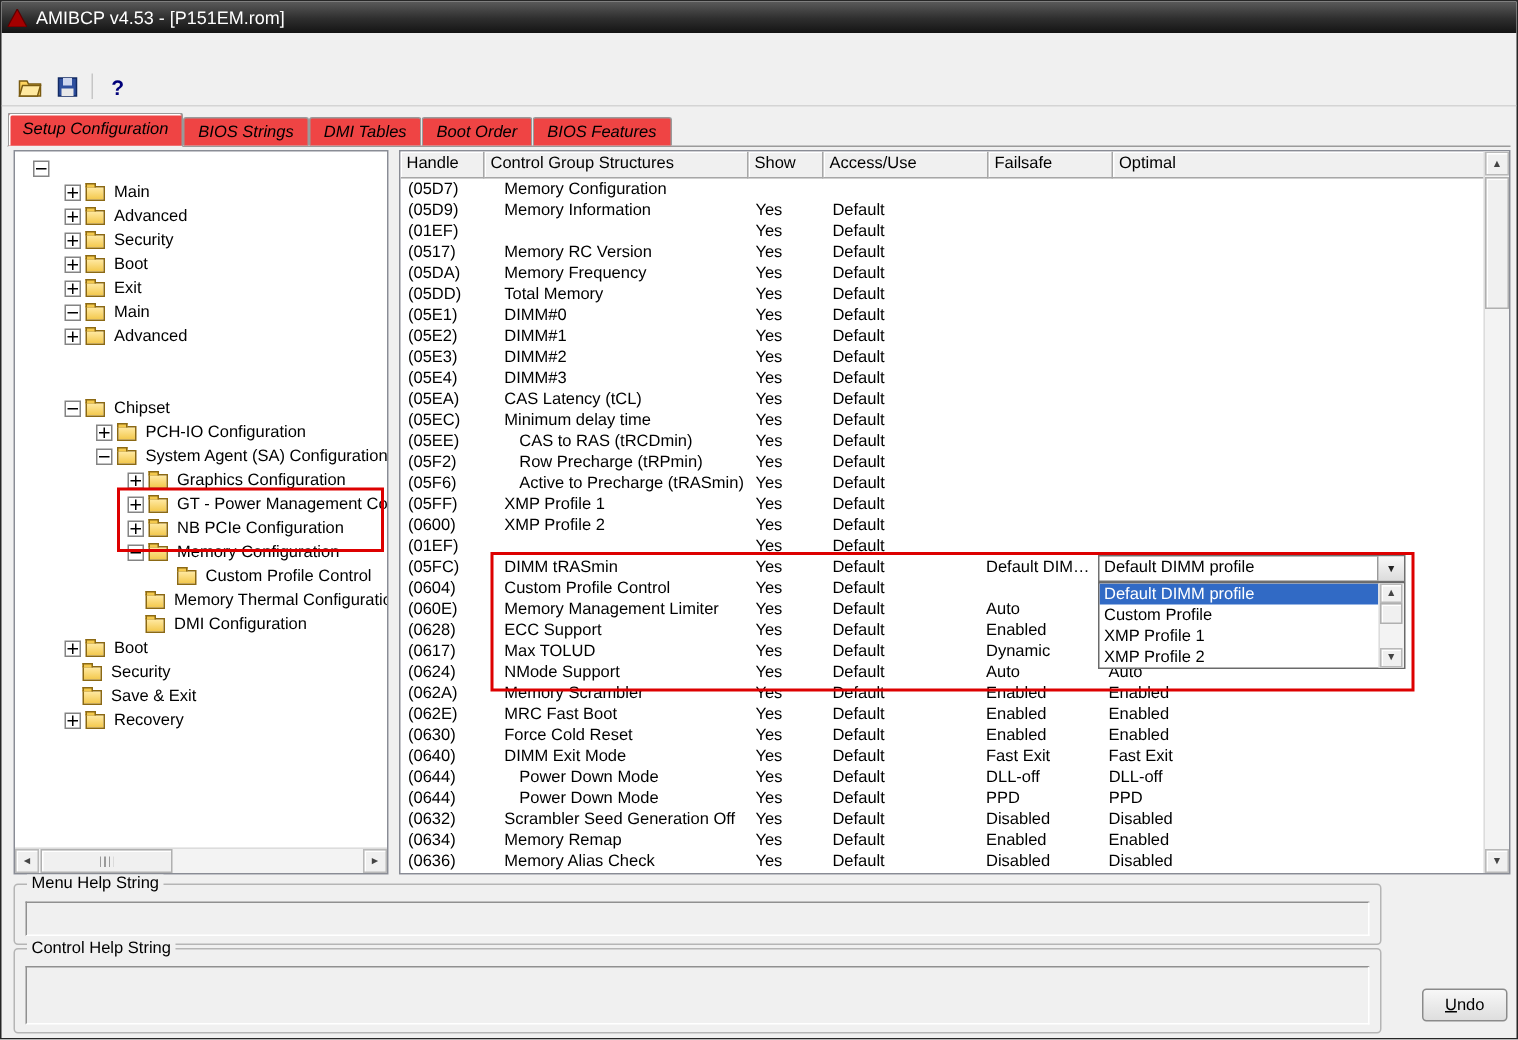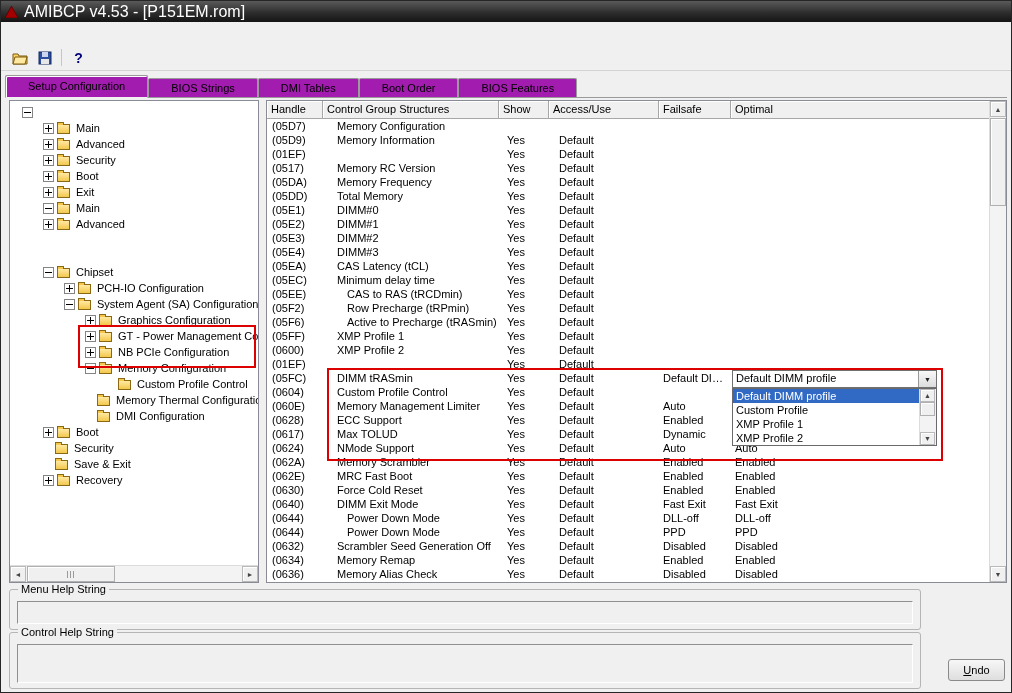--- a/index.html
+++ b/index.html
@@ -3,41 +3,41 @@
 <meta charset="utf-8">
 <style>
   html,body{margin:0;padding:0;background:#d8d8d8;}
   .window{position:relative;width:1012px;height:693px;background:#f0f0f0;border:1px solid #262626;
     box-sizing:border-box;font-family:"Liberation Sans",sans-serif;font-size:11px;color:#000;overflow:hidden;}
 
   
   .titlebar{position:absolute;top:0;left:0;right:0;height:21px;
     background:linear-gradient(180deg,#5a5a5a 0%,#2e2e2e 55%,#141414 100%);
     display:flex;align-items:center;padding-left:4px;color:#fff;}
-  .title-text{margin-left:6px;font-size:16px;}
+  .title-text{margin-left:6px;font-size:12px;}
 
   
   .menubar{position:absolute;top:21px;left:0;right:0;height:22px;background:#f0f0f0;
     border-bottom:1px solid #dadada;display:flex;align-items:center;padding-left:4px;}
   .mdi-icon{width:16px;height:16px;display:flex;align-items:center;justify-content:center;margin-right:4px;}
   .menu-items{display:flex;}
   .menu-item{padding:3px 8px;cursor:default;}
 
   
   .toolbar{position:absolute;top:44px;left:0;right:0;height:25px;border-bottom:1px solid #d4d4d4;
     display:flex;align-items:center;padding-left:6px;}
   .tool-btn{width:25px;height:22px;display:flex;align-items:center;justify-content:center;}
   .tool-sep{width:1px;height:17px;background:#c6c6c6;margin:0 4px;}
   .help-glyph{font-weight:bold;font-size:14px;color:#00007a;}
 
   
   .tabstrip{position:absolute;top:75px;left:4px;right:4px;height:21px;display:flex;align-items:flex-end;
     border-bottom:1px solid #9a9a9a;}
-  .tab{height:18px;line-height:18px;padding:0 22px;background:#a21caf;border:1px solid #9a9a9a;border-bottom:none;
-    border-radius:2px 2px 0 0;position:relative;white-space:nowrap;cursor:default;}
+  .tab{height:18px;line-height:18px;padding:0 9px;background:#ef4444;border:1px solid #9a9a9a;border-bottom:none;
+    border-radius:2px 2px 0 0;position:relative;white-space:nowrap;cursor:default;font-style:italic;}
   .tab.active{height:21px;line-height:20px;margin-bottom:-1px;border-bottom:1px solid #f0f0f0;
     box-shadow:inset 1px 1px 0 #fff;z-index:2;}
 
   
   .tree-panel{position:absolute;left:8px;top:99px;width:250px;height:483px;background:#fff;
     border:1px solid #898c95;box-sizing:border-box;overflow:hidden;}
   .tree-items{position:absolute;top:3px;left:0;right:0;}
   .tree-item{display:flex;align-items:center;height:16px;white-space:nowrap;cursor:default;}
   .exp{width:9px;height:9px;border:1px solid #848484;background:#fff;position:relative;flex:none;margin-right:3px;box-sizing:content-box;}
   .exp::before{content:"";position:absolute;left:1px;right:1px;top:4px;height:1px;background:#000;}
@@ -60,21 +60,21 @@
     box-shadow:inset 1px 1px 0 #fff;box-sizing:border-box;}
   .hthumb::after{content:"";position:absolute;left:50%;top:4px;width:9px;height:7px;transform:translateX(-50%);
     background:repeating-linear-gradient(90deg,#9a9a9a 0 1px,transparent 1px 3px);}
 
   
   .grid-panel{position:absolute;left:265px;top:99px;width:741px;height:483px;background:#fff;
     border:1px solid #898c95;box-sizing:border-box;overflow:hidden;}
   .grid-header{display:flex;height:18px;background:#f0f0f0;}
   .th{box-sizing:border-box;border-right:1px solid #a7a7a7;border-bottom:1px solid #a7a7a7;
     box-shadow:inset 1px 1px 0 #fff;padding-left:4px;line-height:17px;overflow:hidden;white-space:nowrap;cursor:default;}
-  .w0{width:56px;} .w1{width:176px;} .w2{width:50px;} .w3{width:110px;} .w4{width:72px;} .w5{width:259px;}
+  .w0{width:56px;} .w1{width:176px;} .w2{width:50px;} .w3{width:110px;} .w4{width:83px;} .w5{width:259px;}
   .th.w5{border-right:none;}
   .grid-rows{position:absolute;top:18px;left:0;width:723px;}
   .gr{display:flex;height:14px;line-height:14px;white-space:nowrap;cursor:default;}
   .td{box-sizing:border-box;overflow:hidden;}
   .td.w0{padding-left:5px;}
   .td.w1{padding-left:14px;}
   .td.w2{padding-left:8px;}
   .td.w3{padding-left:10px;}
   .td.w4{padding-left:4px;text-overflow:ellipsis;}
   .td.w5{padding-left:4px;}

